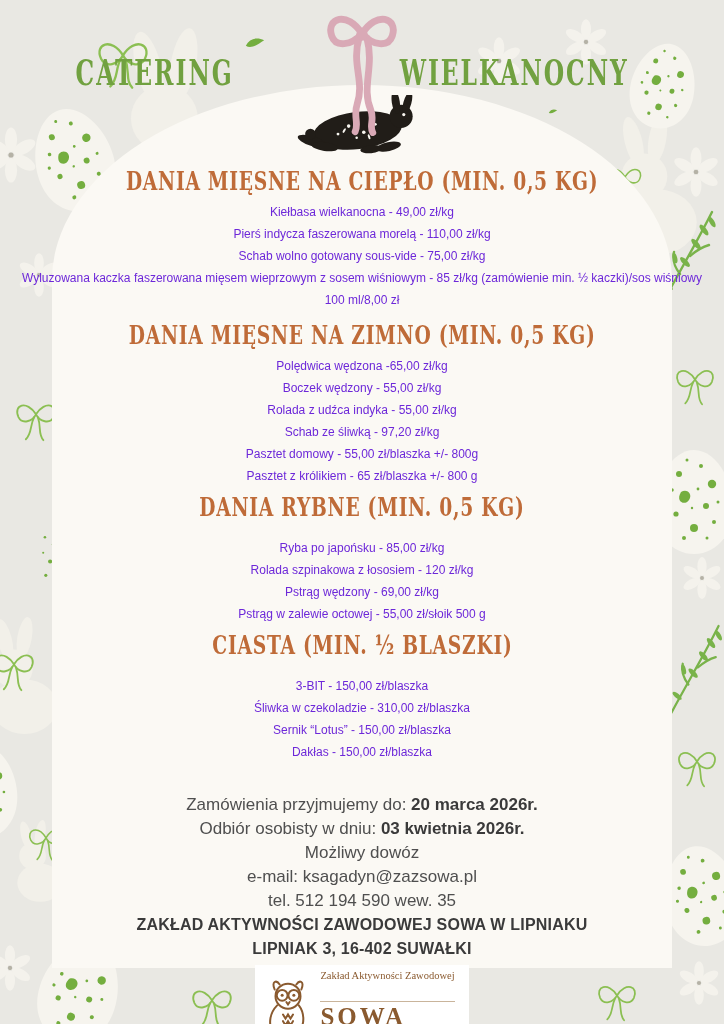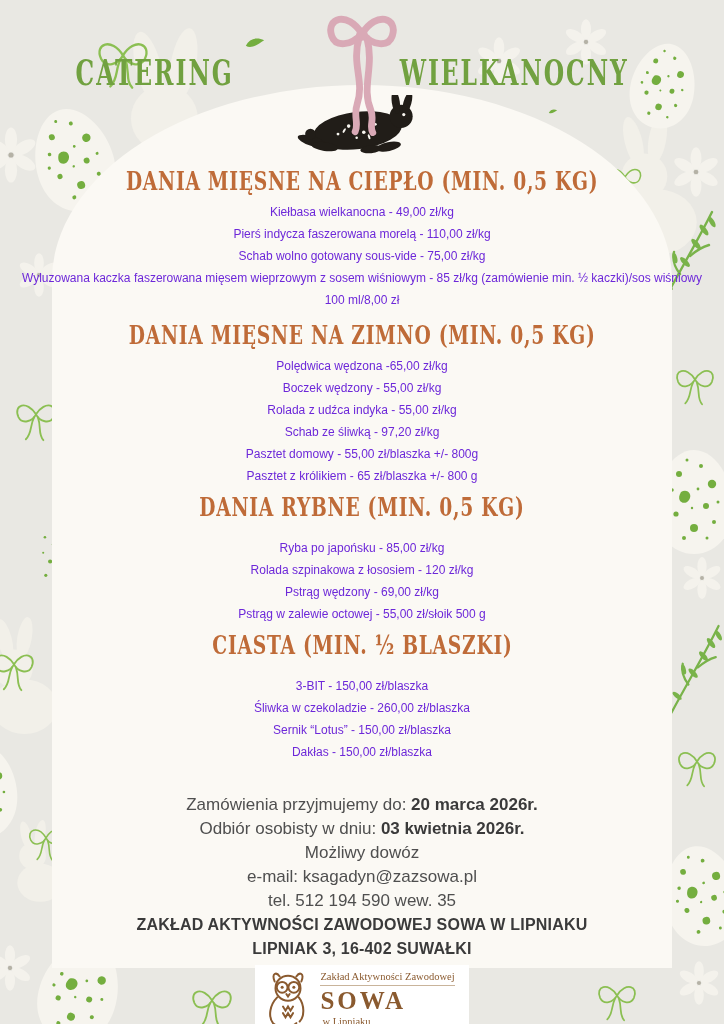--- a/index.html
+++ b/index.html
@@ -36,21 +36,21 @@
   .footer{margin-top:30px;}
   .f-line{font-size:17px;line-height:24px;color:#4f4f4f;margin:0;}
   .f-line b{color:#3a3a3a;font-weight:700;}
   .f-org{font-size:16px;line-height:24px;color:#3a3a3a;font-weight:700;margin:0;letter-spacing:.2px;}
   .logo{
     display:inline-flex;align-items:center;gap:7px;margin-top:4px;
     background:#ffffff;padding:4px 14px 6px 8px;
   }
   .owl{width:50px;height:60px;}
   .logo-text{text-align:left;font-family:"Liberation Serif",serif;color:#8a5a2f;}
-  .logo-top{font-size:10.5px;line-height:13px;border-bottom:1px solid #c9b49b;padding-bottom:2px;}
+  .logo-top{font-size:10.5px;line-height:13px;border-bottom:1px solid #c9b49b;padding-bottom:19px;}
   .logo-name{font-size:25px;line-height:30px;font-weight:700;letter-spacing:3px;}
   .logo-bottom{font-size:10.5px;line-height:12px;margin-left:2px;}
   .hidden-defs{position:absolute;width:0;height:0;overflow:hidden;}
 </style>
 </head>
 <body>
 
 <div class="page">
 
   <svg class="hidden-defs" aria-hidden="true">
@@ -318,21 +318,21 @@
     <div class="items tight">
       <p class="item">Ryba po japońsku - 85,00 zł/kg</p>
       <p class="item">Rolada szpinakowa z łososiem - 120 zł/kg</p>
       <p class="item">Pstrąg wędzony - 69,00 zł/kg</p>
       <p class="item">Pstrąg w zalewie octowej - 55,00 zł/słoik 500 g</p>
     </div>
 
     <h2 class="sec-h mt6"><span class="squeeze-h">CIASTA (MIN. ½ BLASZKI)</span></h2>
     <div class="items tight">
       <p class="item">3-BIT - 150,00 zł/blaszka</p>
-      <p class="item">Śliwka w czekoladzie - 260,00 zł/blaszka</p>
+      <p class="item">Śliwka w czekoladzie - 310,00 zł/blaszka</p>
       <p class="item">Sernik “Lotus” - 150,00 zł/blaszka</p>
       <p class="item">Dakłas - 150,00 zł/blaszka</p>
     </div>
 
     <div class="footer">
       <p class="f-line"><span>Zamówienia przyjmujemy do: </span><b>20 marca 2026r.</b></p>
       <p class="f-line"><span>Odbiór osobisty w dniu: </span><b>03 kwietnia 2026r.</b></p>
       <p class="f-line">Możliwy dowóz</p>
       <p class="f-line">e-mail: ksagadyn@zazsowa.pl</p>
       <p class="f-line">tel. 512 194 590 wew. 35</p>

